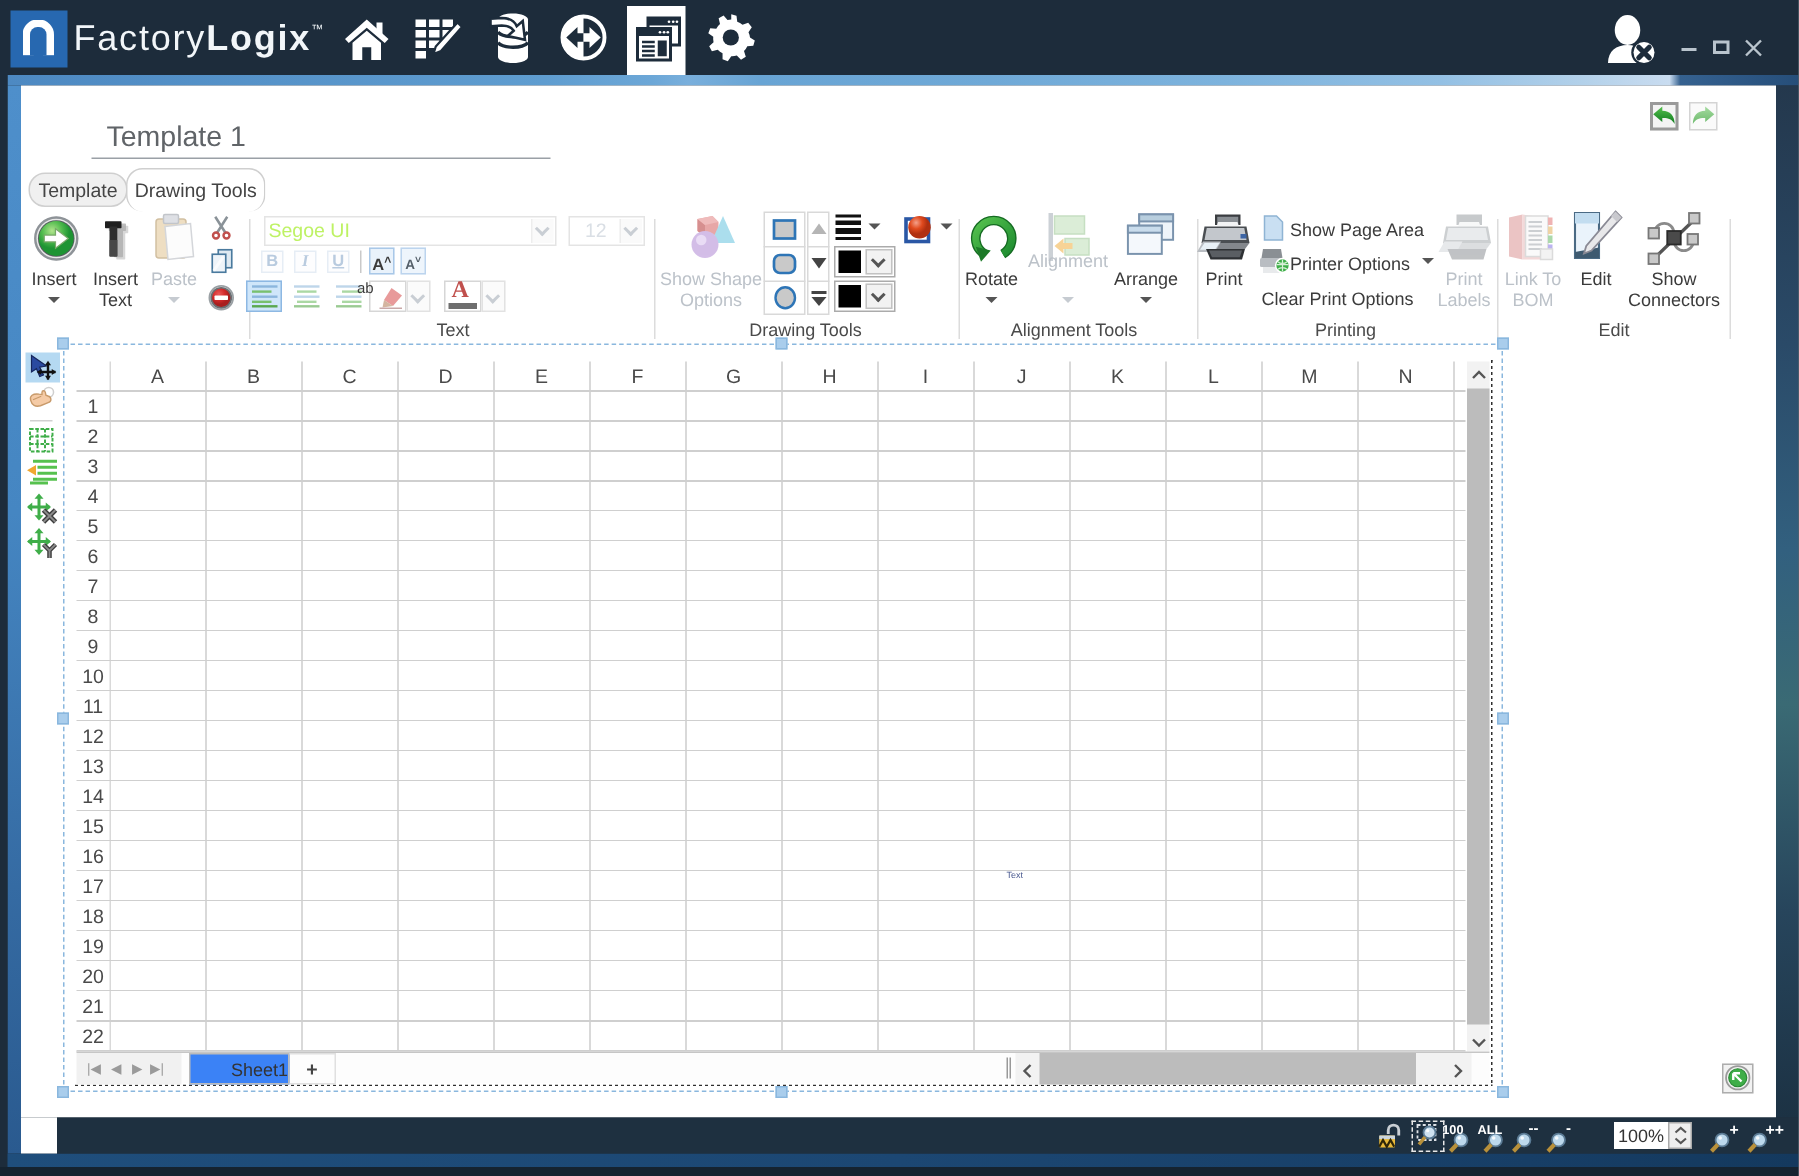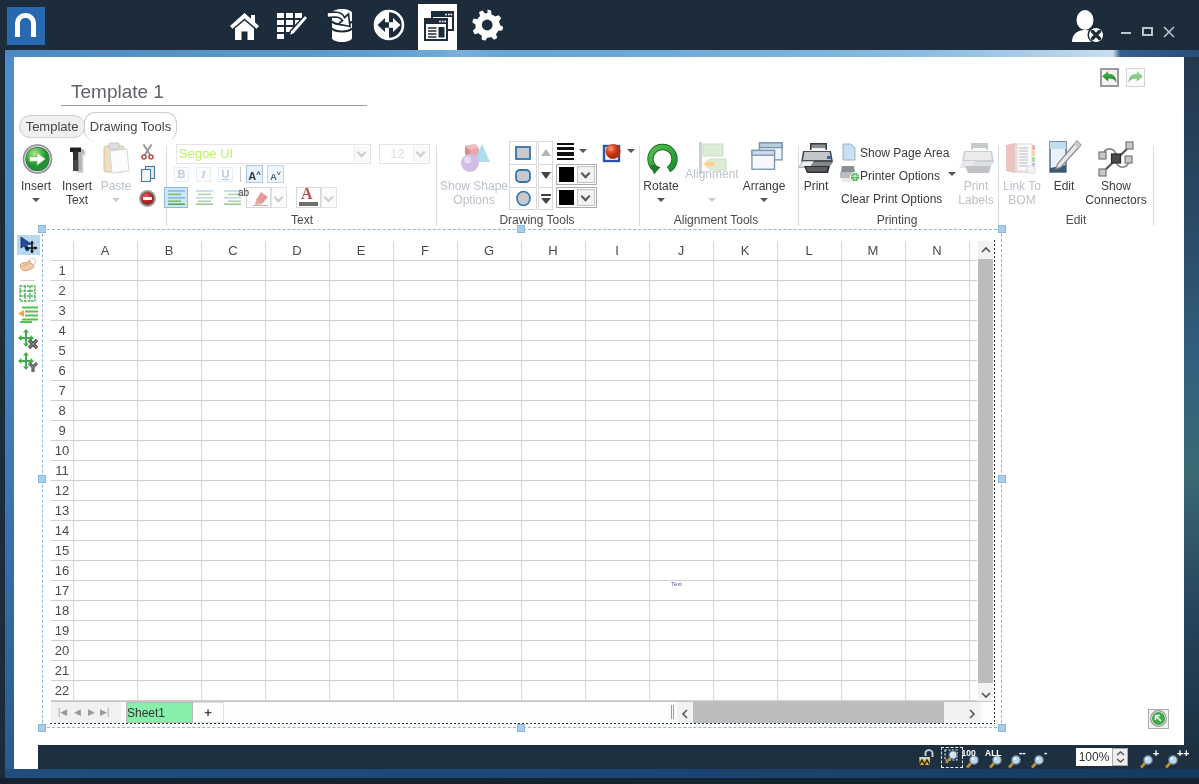--- a/index.html
+++ b/index.html
@@ -56,38 +56,39 @@
   background:repeating-linear-gradient(to right,#d9d9d9 0 1px,transparent 1px 64px); }
 #rows { position:absolute; left:0; top:19px; width:926px; height:442px;
   background:repeating-linear-gradient(to bottom,#cfcfcf 0 1px,transparent 1px 20px); }
 .colhead { position:absolute; top:0; width:64px; height:19px; font-size:13px; color:#4a4a4a; text-align:center; line-height:19px; }
 .rowhead { position:absolute; left:0; width:22px; height:20px; font-size:13px; color:#4a4a4a; text-align:center; line-height:20px; }
 #celltext { position:absolute; left:620px; top:340px; font-size:6px; color:#4a5a90; }
 #vsb { position:absolute; left:927px; top:0; width:15px; height:460px; background:#f2f2f2; }
 #vthumb { position:absolute; left:0; top:18px; width:15px; height:424px; background:#bcbcbc; }
 #tabstrip { position:absolute; left:0; top:460px; width:942px; height:21px; background:#fdfdfd; border-top:1px solid #c6c6c6; }
 .navg { position:absolute; top:5px; font-size:9px; color:#9a9a9a; }
-#sheettab { position:absolute; left:75px; top:0px; width:67px; height:21px; background:#86efac; border:1px solid #bbb; font-size:12px; color:#333; text-align:left; line-height:20px; }
+#sheettab { position:absolute; left:75px; top:0px; width:67px; height:21px; background:#3b82f6; border:1px solid #bbb; font-size:12px; color:#333; text-align:right; line-height:20px; }
 #plustab { position:absolute; left:142px; top:0px; width:31px; height:21px; border:1px solid #e0e0e0; border-left:none; font-size:13px; color:#444; text-align:center; line-height:19px; font-weight:700; }
 #hsplit { position:absolute; left:620px; top:3px; width:3px; height:14px; border-left:1px solid #999; border-right:1px solid #999; }
 #hsb { position:absolute; left:626px; top:0px; width:304px; height:21px; background:#f2f2f2; }
 #hthumb { position:absolute; left:16px; top:0; width:251px; height:21px; background:#bcbcbc; }
 #statusbar { left:38px; top:745px; width:1161px; height:24px; background:#1e3040; }
 #zoominput { position:absolute; left:1038px; top:3px; width:36px; height:18px; background:#fff; font-size:12px; color:#333; text-align:center; line-height:18px; }
 #zoomspin { position:absolute; left:1074px; top:3px; width:16px; height:18px; background:#eee; border:1px solid #aaa; }
 #navbtn { left:1148px; top:709px; width:21px; height:20px; background:#f2f2f2; border:1px solid #adadad; }
 svg { position:absolute; overflow:visible; }
 </style>
 </head>
 <body>
 <div id="stage">
   <div id="titlebar" class="abs"></div>
   <div id="logo" class="abs">
       <div class="n"></div>
     </div>
+  <div id="brand" class="abs">Factory<b>Logix</b><sup>™</sup></div>
   <div id="navtile" class="abs"></div>
   <svg style="left:230px;top:13px" width="29" height="27" viewBox="0 0 29 27">
     <rect x="21" y="2" width="4" height="8" fill="#fff"></rect>
     <path d="M14.5 0 L29 13 L26.5 15.7 L14.5 5.5 L2.5 15.7 L0 13 Z" fill="#fff"></path>
     <path d="M5 15.5 L14.5 7.5 L24 15.5 L24 27 L17.5 27 L17.5 18.5 L11.5 18.5 L11.5 27 L5 27 Z" fill="#fff"></path>
   </svg>
   <svg style="left:277px;top:13px" width="31" height="28" viewBox="0 0 31 28">
     <g fill="#fff">
       <rect x="0" y="0" width="7" height="5"></rect>
         <rect x="9" y="0" width="7" height="5"></rect>

